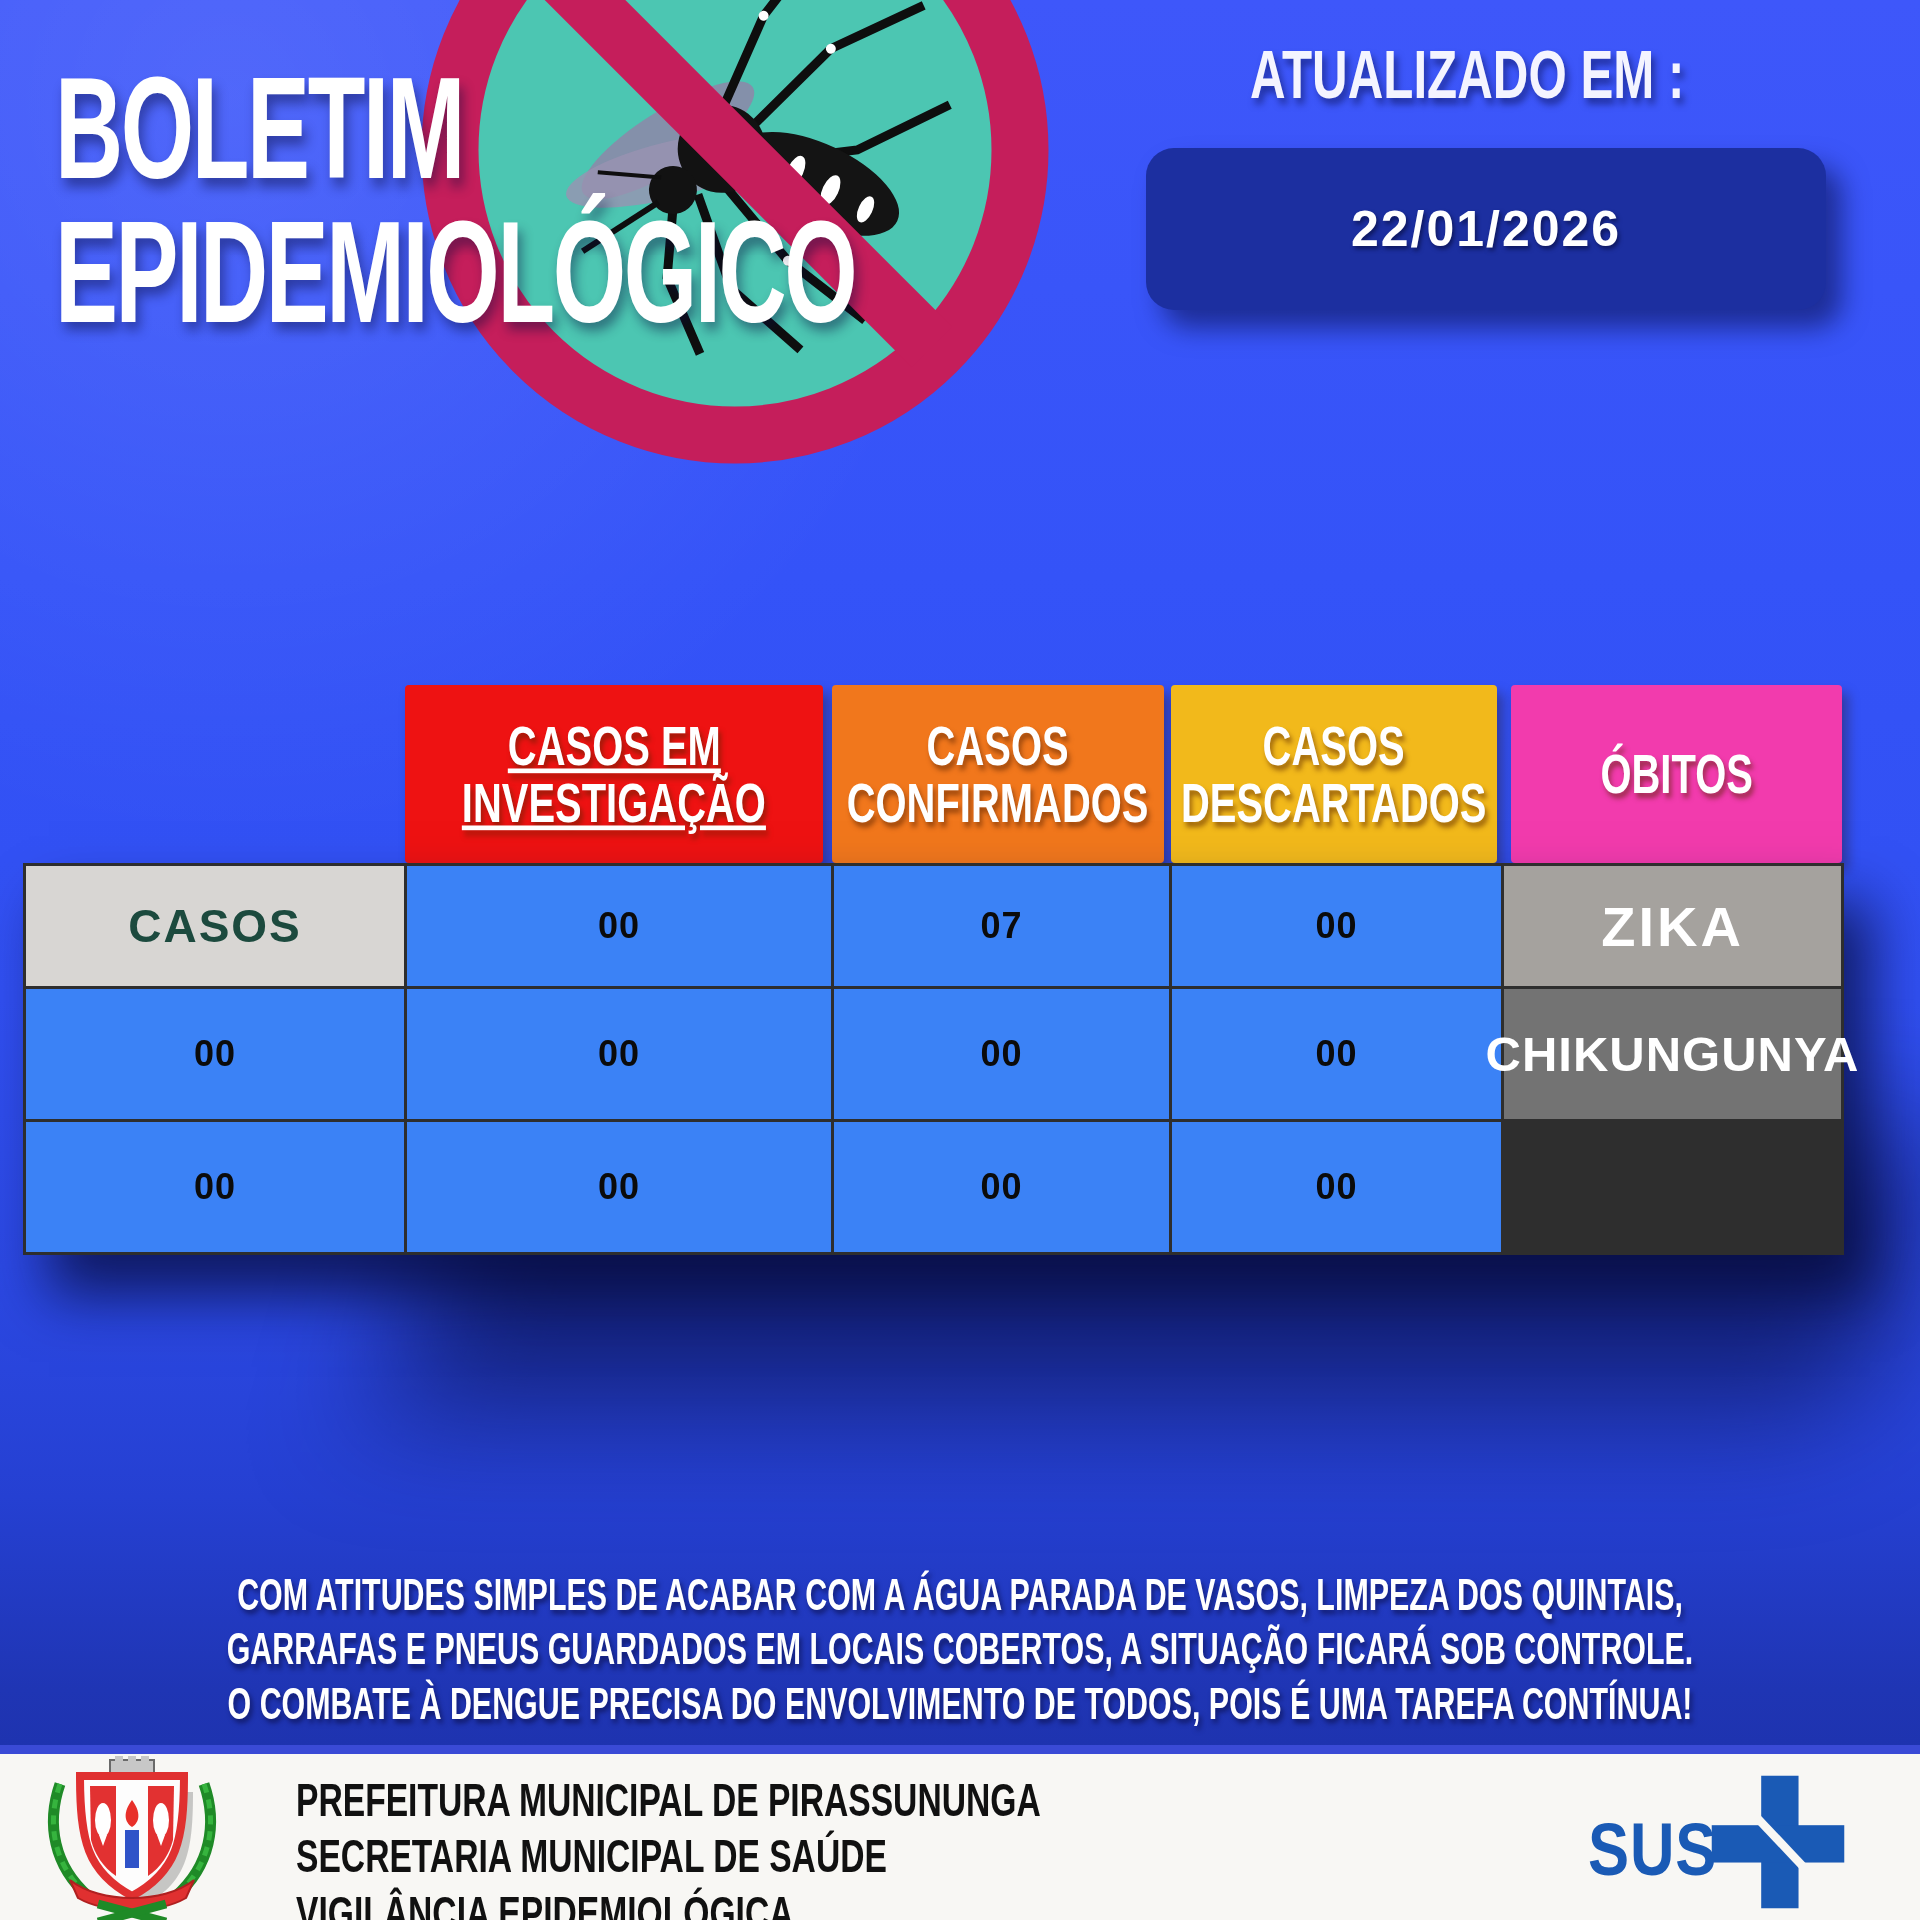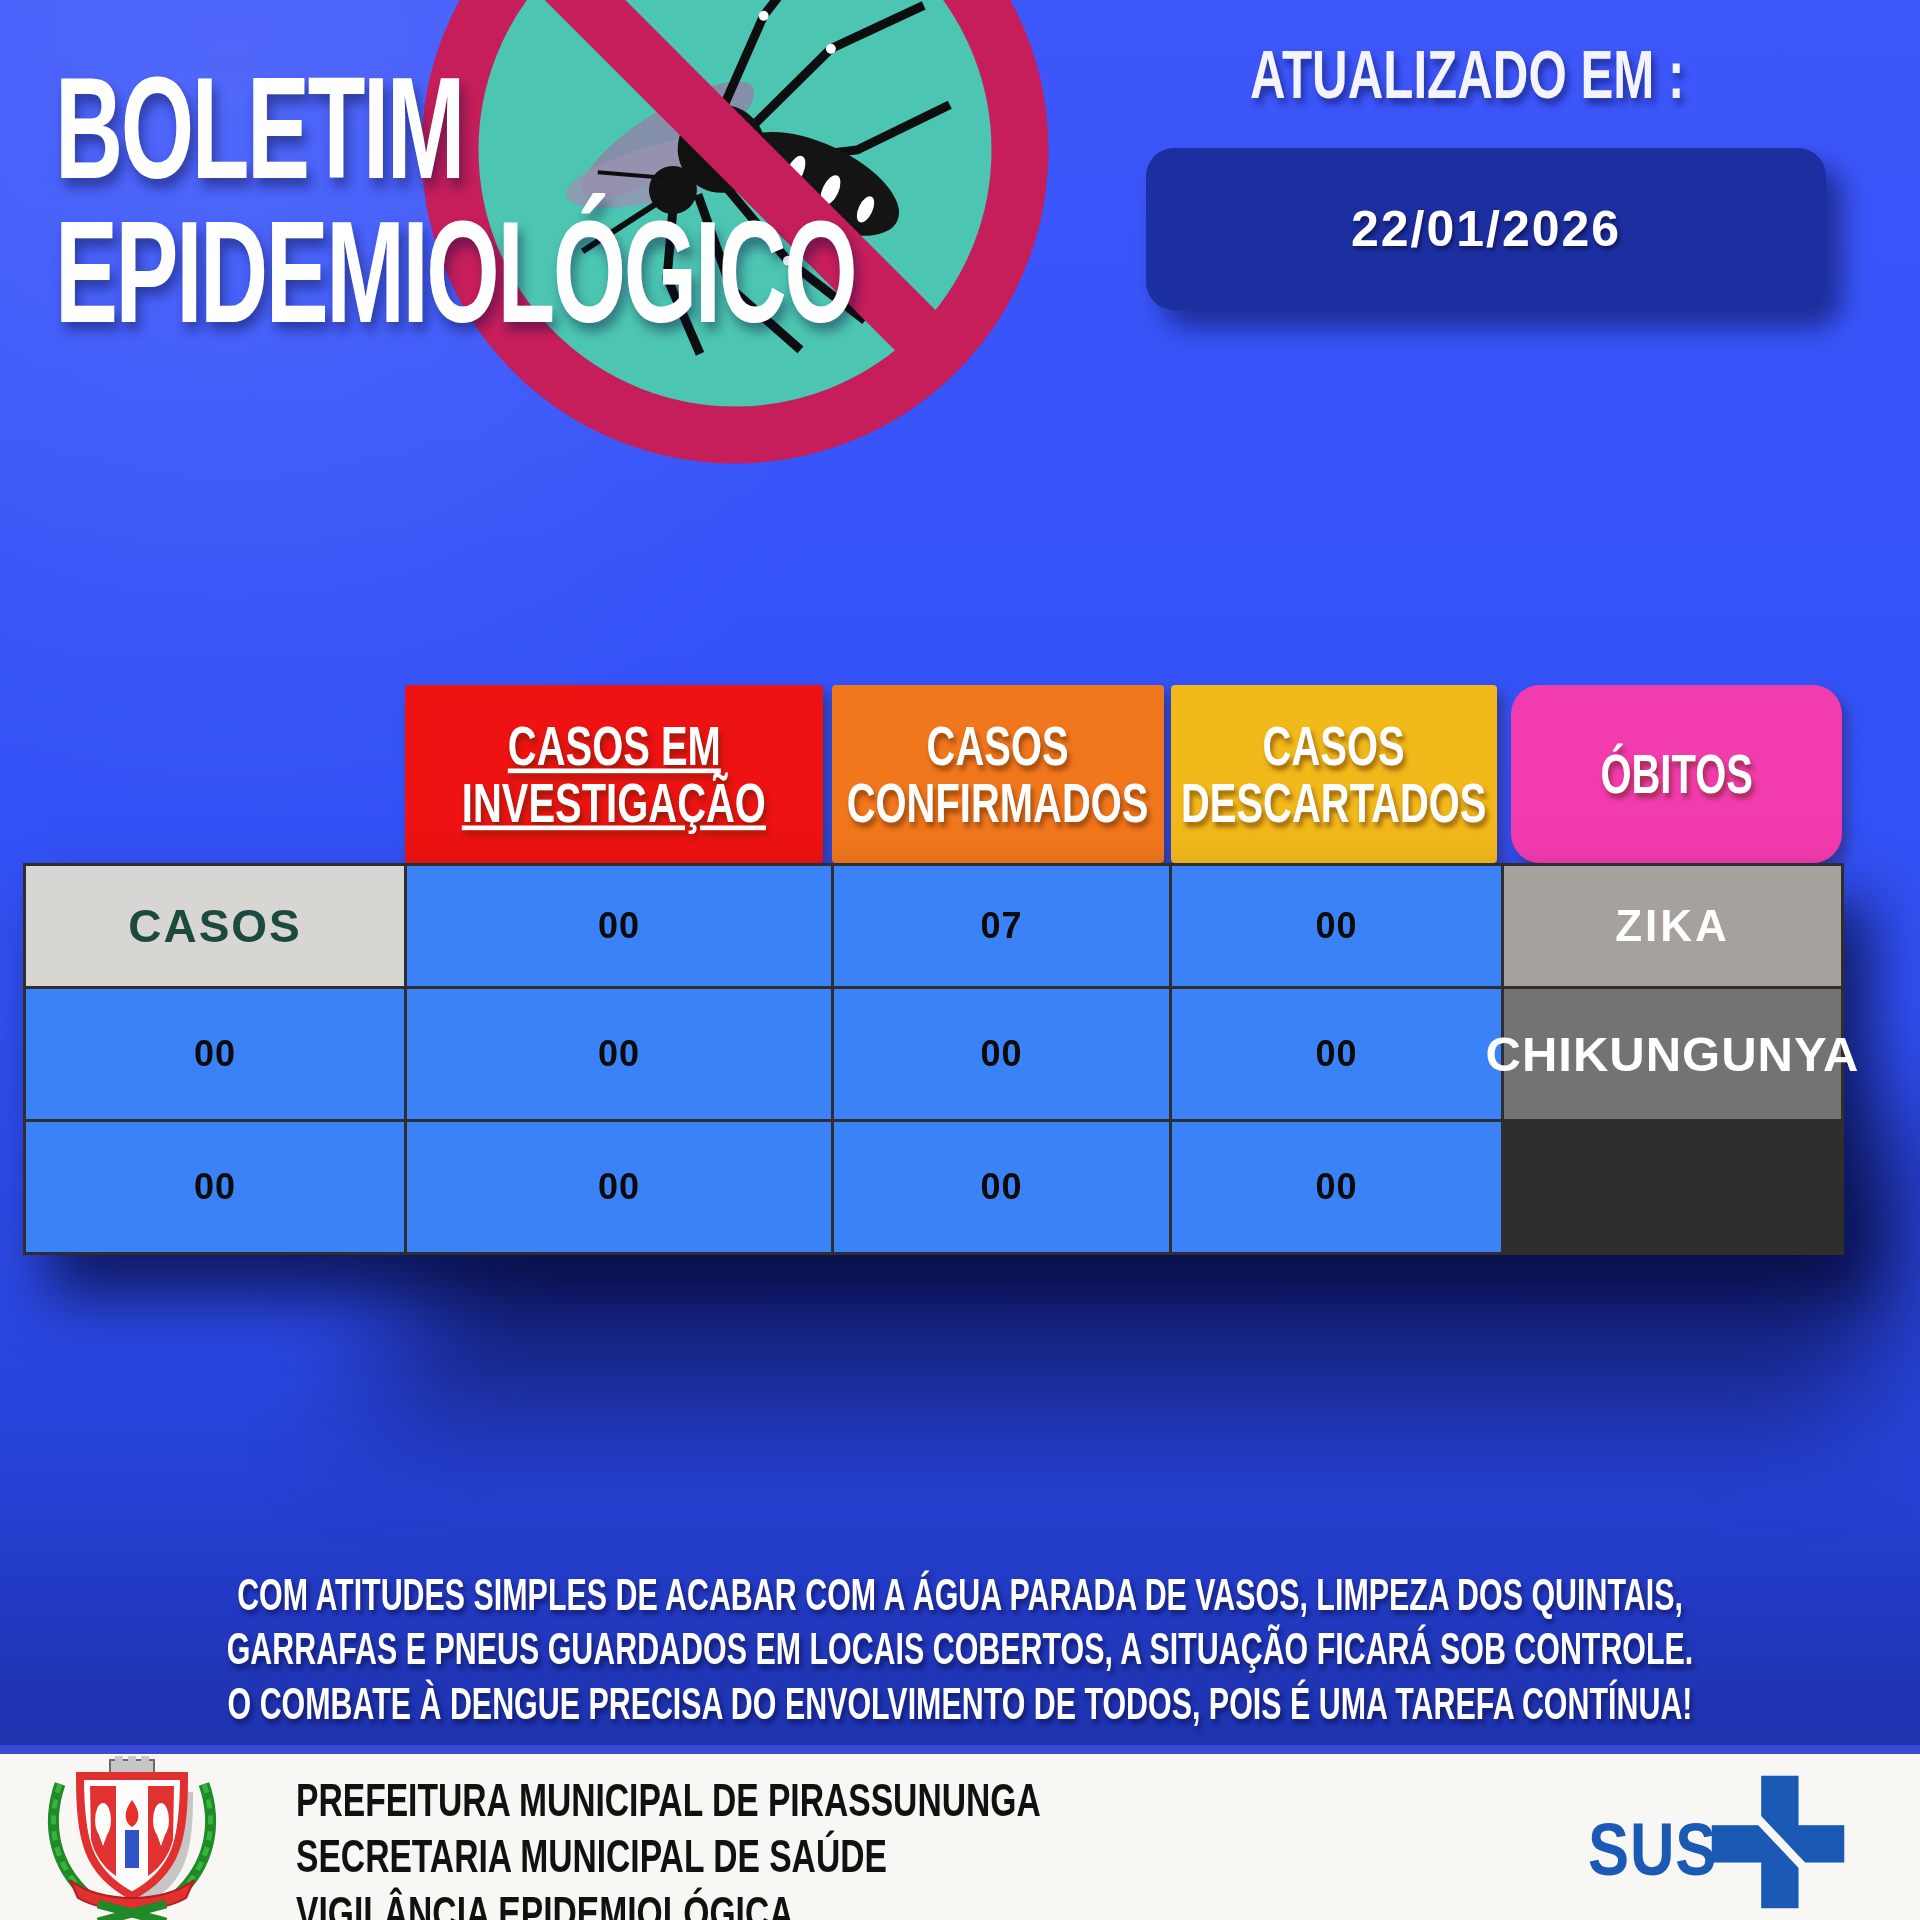--- a/index.html
+++ b/index.html
@@ -44,21 +44,21 @@
   .hdr-yellow{left:1148px;width:326px;}
   .hdr-magenta{left:1488px;width:331px;}
   .grid{position:absolute;left:0;top:178px;
     display:grid;grid-template-columns:378px 424px 335px 329px 337px;
     grid-template-rows:120px 130px 130px;gap:3px;
     background:#2e2e2e;border:3px solid #2e2e2e;
     box-shadow:26px 40px 55px rgba(5,9,55,.75);}
   .cell{display:flex;align-items:center;justify-content:center;}
   .lbl{font-weight:bold;}
   .lbl-dengue{background:#d8d6d3;color:#1c4a3e;font-size:46px;letter-spacing:2px;}
-  .lbl-zika{background:#a5a29e;color:#fff;font-size:44px;letter-spacing:3px;}
+  .lbl-zika{background:#a5a29e;color:#fff;font-size:56px;letter-spacing:3px;}
   .lbl-chik{background:#737373;color:#fff;font-size:49px;letter-spacing:1px;}
   .val{background:#3b82f6;color:#0b0b0b;font-weight:bold;font-size:36px;letter-spacing:1px;}
   
   .message{position:absolute;left:0;width:1920px;top:1568px;z-index:2;text-align:center;
     color:#fff;font-weight:bold;font-size:38px;line-height:1.24;
     transform:scale(0.80,1.16);transform-origin:top center;
     text-shadow:3px 4px 6px rgba(8,10,60,.6);}
   
   .footer{position:absolute;left:0;top:1745px;width:1920px;height:175px;
     background:#f8f7f4;border-top:9px solid #3a4ad6;z-index:7;}
@@ -125,21 +125,21 @@
       <span class="hdr-line">INVESTIGAÇÃO</span>
     </div>
     <div class="hdr hdr-orange" style="background-color: rgb(241, 119, 28);">
       <span class="hdr-line">CASOS</span>
       <span class="hdr-line">CONFIRMADOS</span>
     </div>
     <div class="hdr hdr-yellow" style="background-color: rgb(242, 185, 27);">
       <span class="hdr-line">CASOS</span>
       <span class="hdr-line">DESCARTADOS</span>
     </div>
-    <div class="hdr hdr-magenta" style="background-color: rgb(242, 59, 173); border-radius: 29px;">
+    <div class="hdr hdr-magenta" style="background-color: rgb(242, 59, 173);">
       <span class="hdr-line">ÓBITOS</span>
 
     </div>
 
     <div class="grid">
 
       <div class="cell lbl lbl-dengue">CASOS</div>
       <div class="cell val">00</div>
       <div class="cell val">07</div>
       <div class="cell val">00</div>

